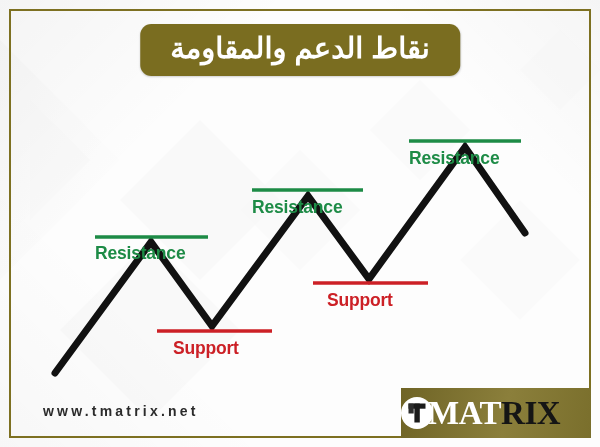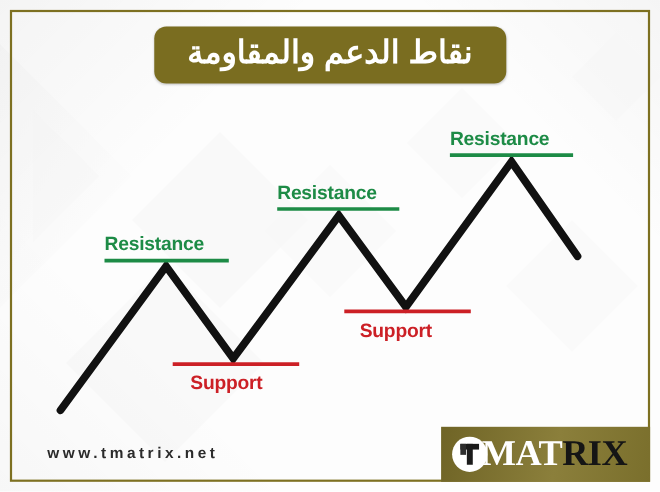--- a/index.html
+++ b/index.html
@@ -72,21 +72,21 @@
     height: 447px;
   }
 
   .lbl {
     position: absolute;
     font-weight: bold;
     font-size: 17.5px;
     white-space: nowrap;
     letter-spacing: -0.2px;
   }
-  .lbl.res { color: #1d8b46; }
+  .lbl.res { color: #1d8b46; margin-top: 32px; }
   .lbl.sup { color: #cc2026; }
 
   
   .site-url {
     position: absolute;
     left: 28px;
     bottom: 28px;
     font-size: 14px;
     font-weight: bold;
     color: #2b2b2b;
@@ -98,21 +98,20 @@
   
   .logo {
     position: absolute;
     right: 9px;
     bottom: 9px;
     width: 190px;
     height: 50px;
     background: linear-gradient(100deg, #6f6426 0%, #8b7f3b 55%, #7a6f2c 100%);
     display: flex;
     align-items: center;
-    padding-left: 10px;
     box-sizing: border-box;
     overflow: hidden;
   }
   .logo-mark {
     position: relative;
     width: 32px;
     height: 32px;
     border-radius: 50%;
     background: #ffffff;
     flex: 0 0 auto;

